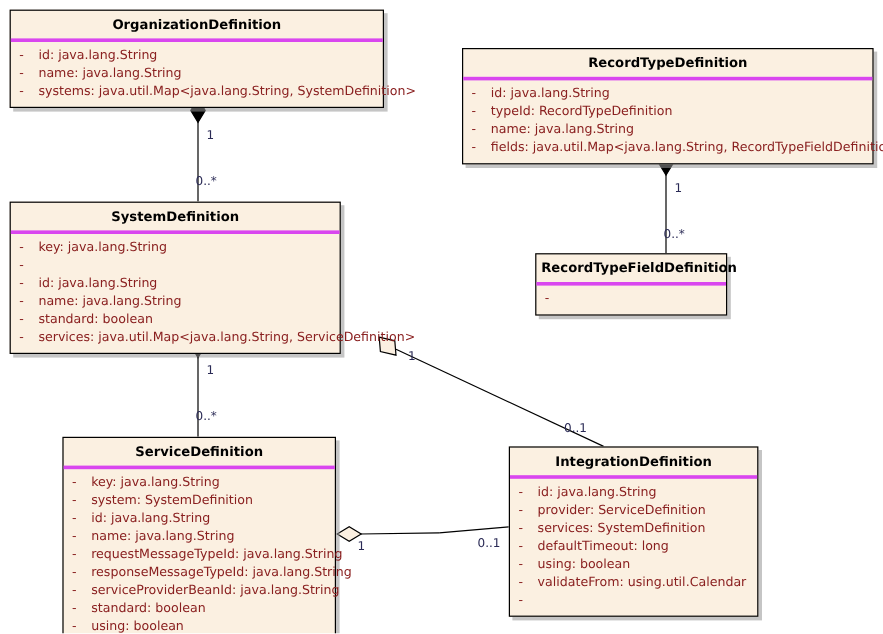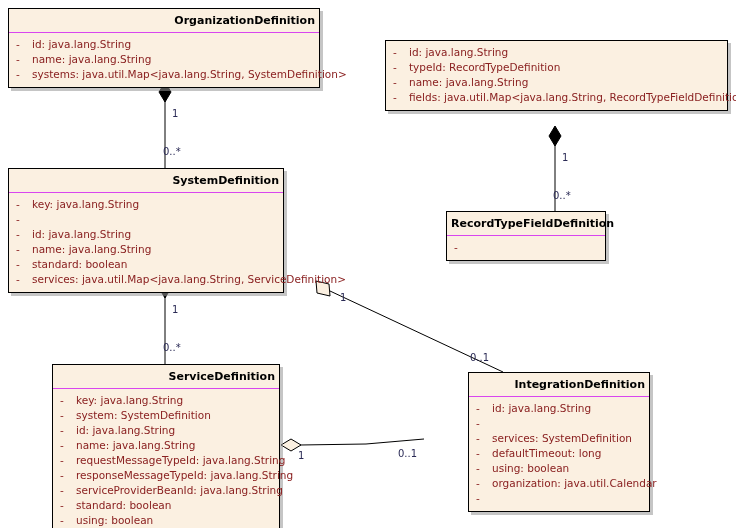--- a/index.html
+++ b/index.html
@@ -24,26 +24,26 @@
     pointer-events: none;
   }
   .uml-class {
     position: absolute;
     box-sizing: border-box;
     background: #fbf0e1;
     border: 1px solid #000000;
     box-shadow: 3px 3px 0 0 rgba(150,150,150,0.55);
   }
   .class-header {
-    text-align: right;
+    text-align: center;
     font-size: 11px;
     font-weight: bold;
     color: #000000;
     padding: 5px 4px 5px 4px;
-    border-bottom: 1px solid #d946ef;
+    border-bottom: 3px solid #d946ef;
     line-height: 13px;
     white-space: nowrap;
   }
   .class-attrs {
     padding: 4px 3px 5px 3px;
   }
   .attr-row {
     display: flex;
     align-items: baseline;
     font-size: 10.5px;
@@ -116,20 +116,21 @@
         <span class="attr-text">name:  java.lang.String</span>
       </div>
       <div class="attr-row">
         <span class="attr-vis">-</span>
         <span class="attr-text">systems:  java.util.Map&lt;java.lang.String, SystemDefinition&gt;</span>
       </div>
     </div>
   </div>
 
   <div class="uml-class" style="left:385px; top:40px; width:343px;">
+    <div class="class-header">RecordTypeDefinition</div>
     <div class="class-attrs">
       <div class="attr-row">
         <span class="attr-vis">-</span>
         <span class="attr-text">id:  java.lang.String</span>
       </div>
       <div class="attr-row">
         <span class="attr-vis">-</span>
         <span class="attr-text">typeId:  RecordTypeDefinition</span>
       </div>
       <div class="attr-row">
@@ -216,45 +217,46 @@
         <span class="attr-vis">-</span>
         <span class="attr-text">standard:  boolean</span>
       </div>
       <div class="attr-row">
         <span class="attr-vis">-</span>
         <span class="attr-text">using:  boolean</span>
       </div>
     </div>
   </div>
 
-  <div class="uml-class" style="left:424px; top:372px; width:182px;margin-left:44px;">
+  <div class="uml-class" style="left:424px; top:372px; width:208px;">
     <div class="class-header">IntegrationDefinition</div>
     <div class="class-attrs">
       <div class="attr-row">
         <span class="attr-vis">-</span>
         <span class="attr-text">id:  java.lang.String</span>
       </div>
       <div class="attr-row">
         <span class="attr-vis">-</span>
+        <span class="attr-text">provider:  ServiceDefinition</span>
       </div>
       <div class="attr-row">
         <span class="attr-vis">-</span>
         <span class="attr-text">services:  SystemDefinition</span>
       </div>
       <div class="attr-row">
         <span class="attr-vis">-</span>
         <span class="attr-text">defaultTimeout:  long</span>
       </div>
       <div class="attr-row">
         <span class="attr-vis">-</span>
         <span class="attr-text">using:  boolean</span>
       </div>
       <div class="attr-row">
         <span class="attr-vis">-</span>
-        <span class="attr-text">organization:  java.util.Calendar</span>
+        <span class="attr-text">validateFrom:  using.util.Calendar</span>
       </div>
       <div class="attr-row">
         <span class="attr-vis">-</span>
       </div>
     </div>
   </div>
 
   <div class="mult-label" style="left:172px; top:108px;">1</div>
   <div class="mult-label" style="left:163px; top:146px;">0..*</div>
 

